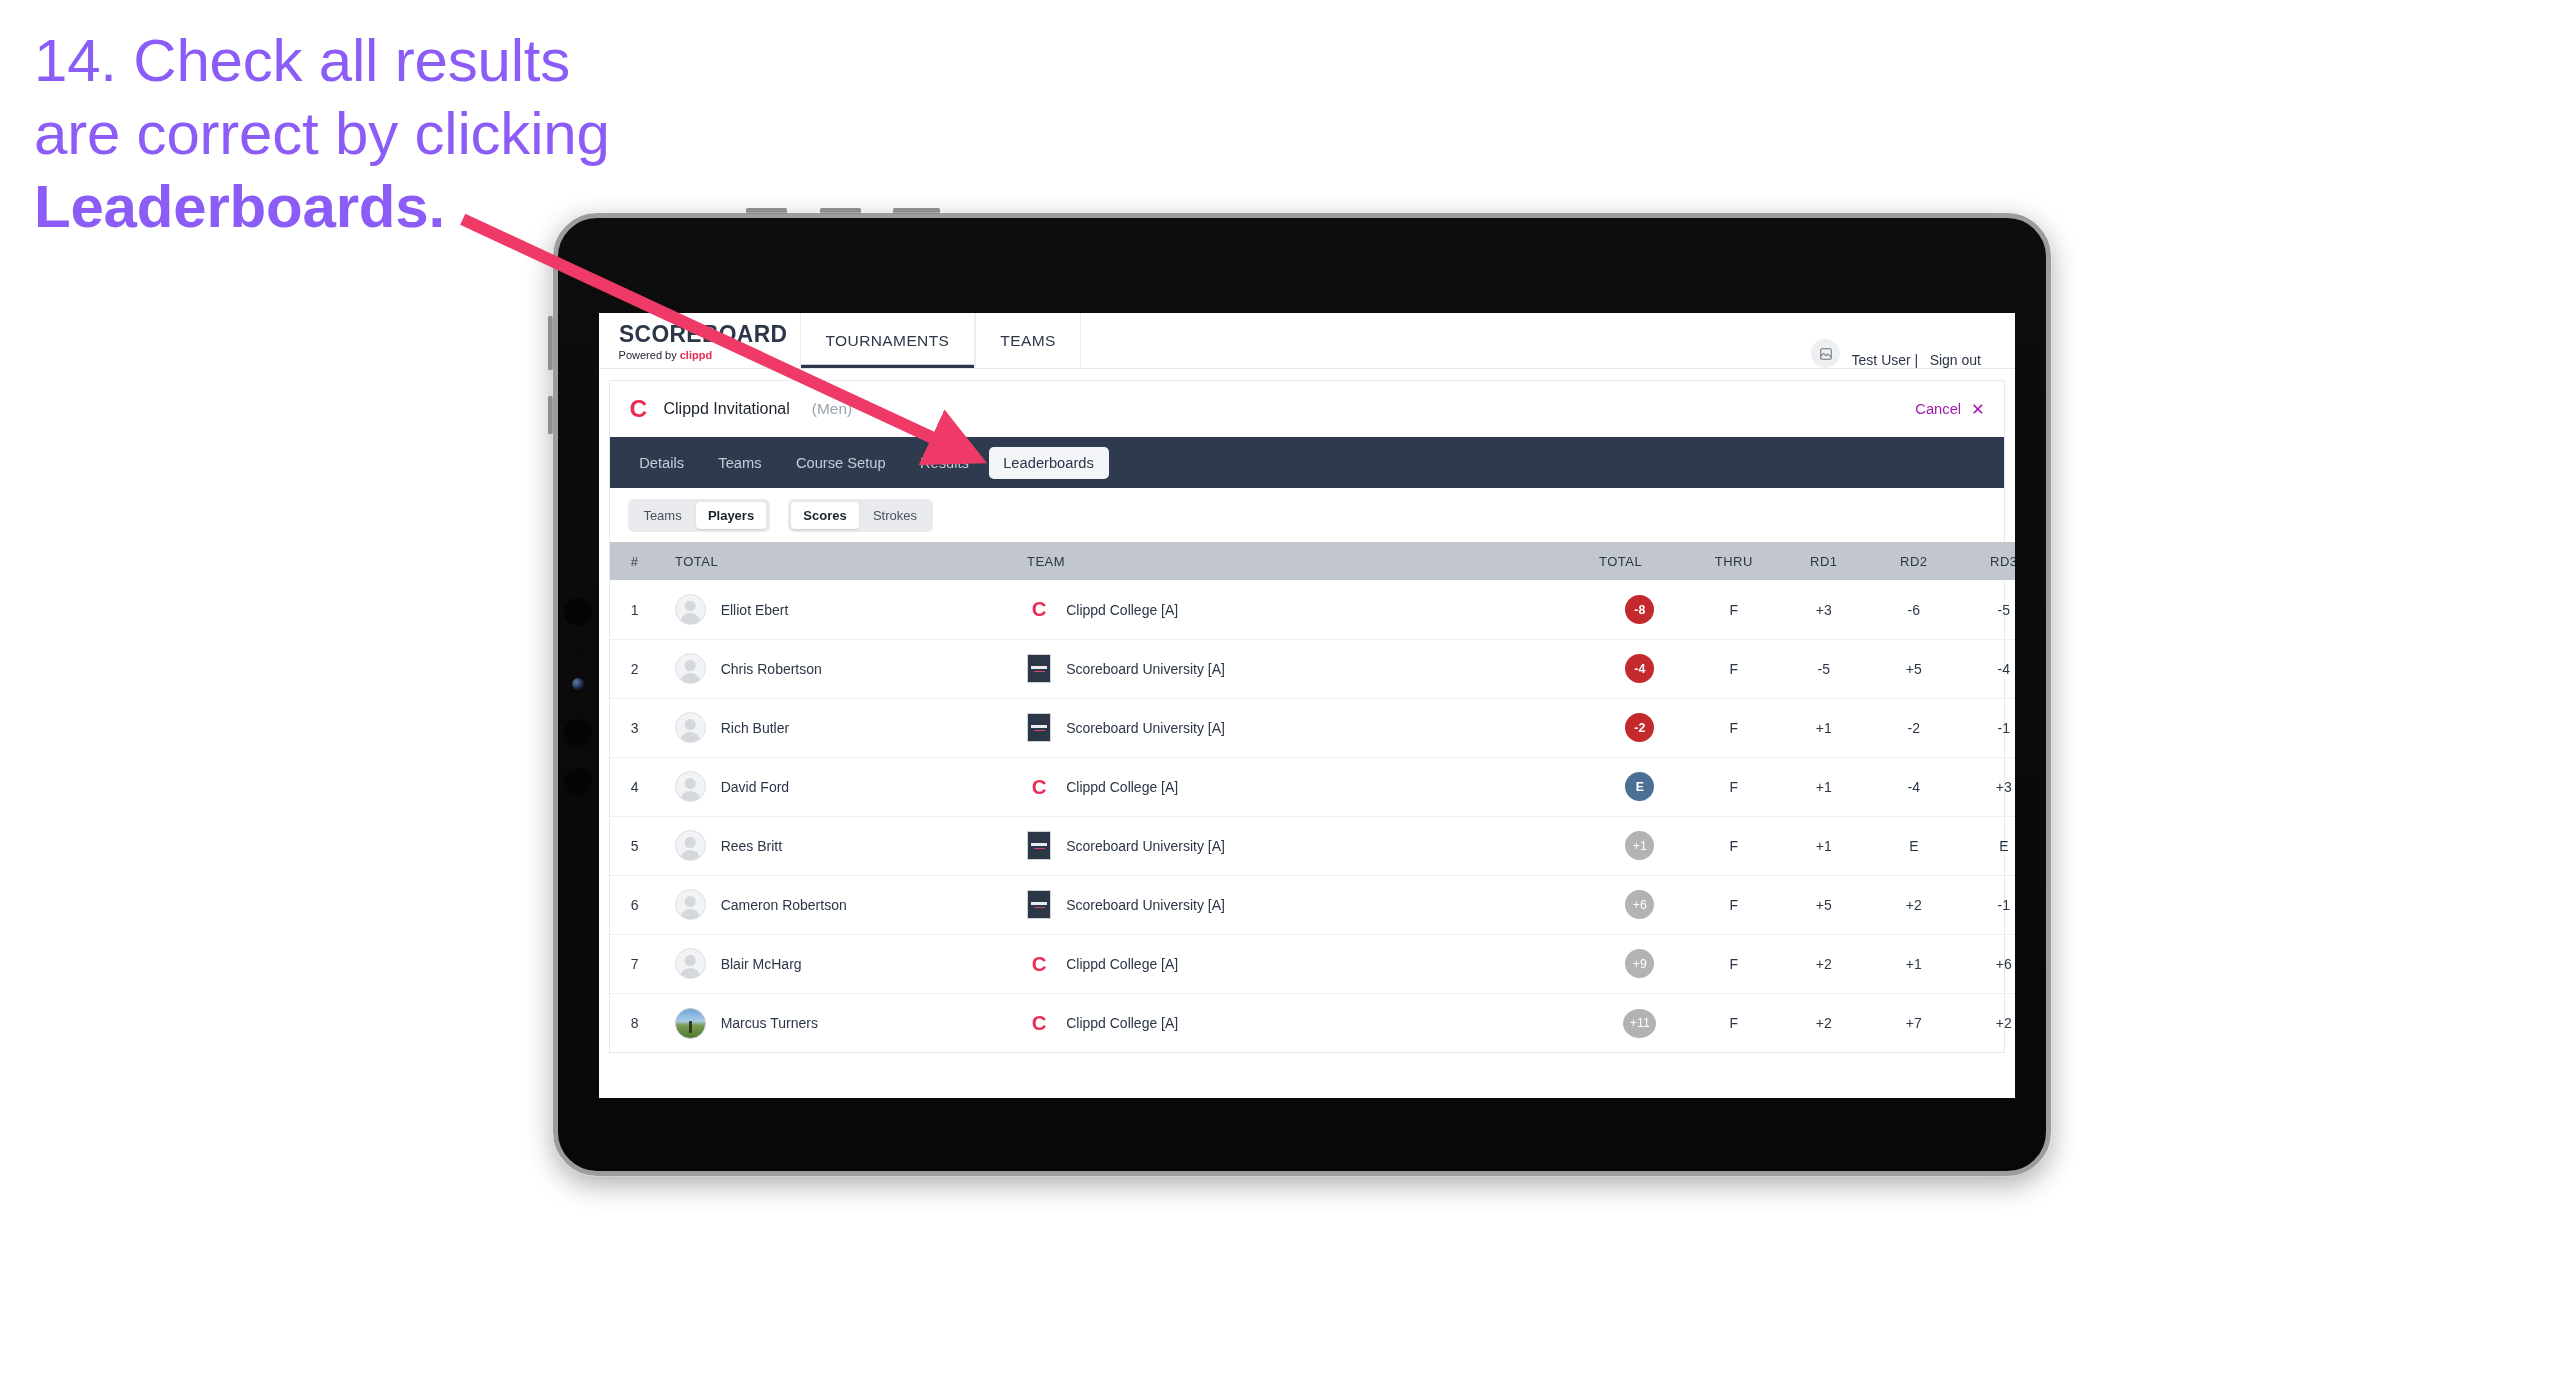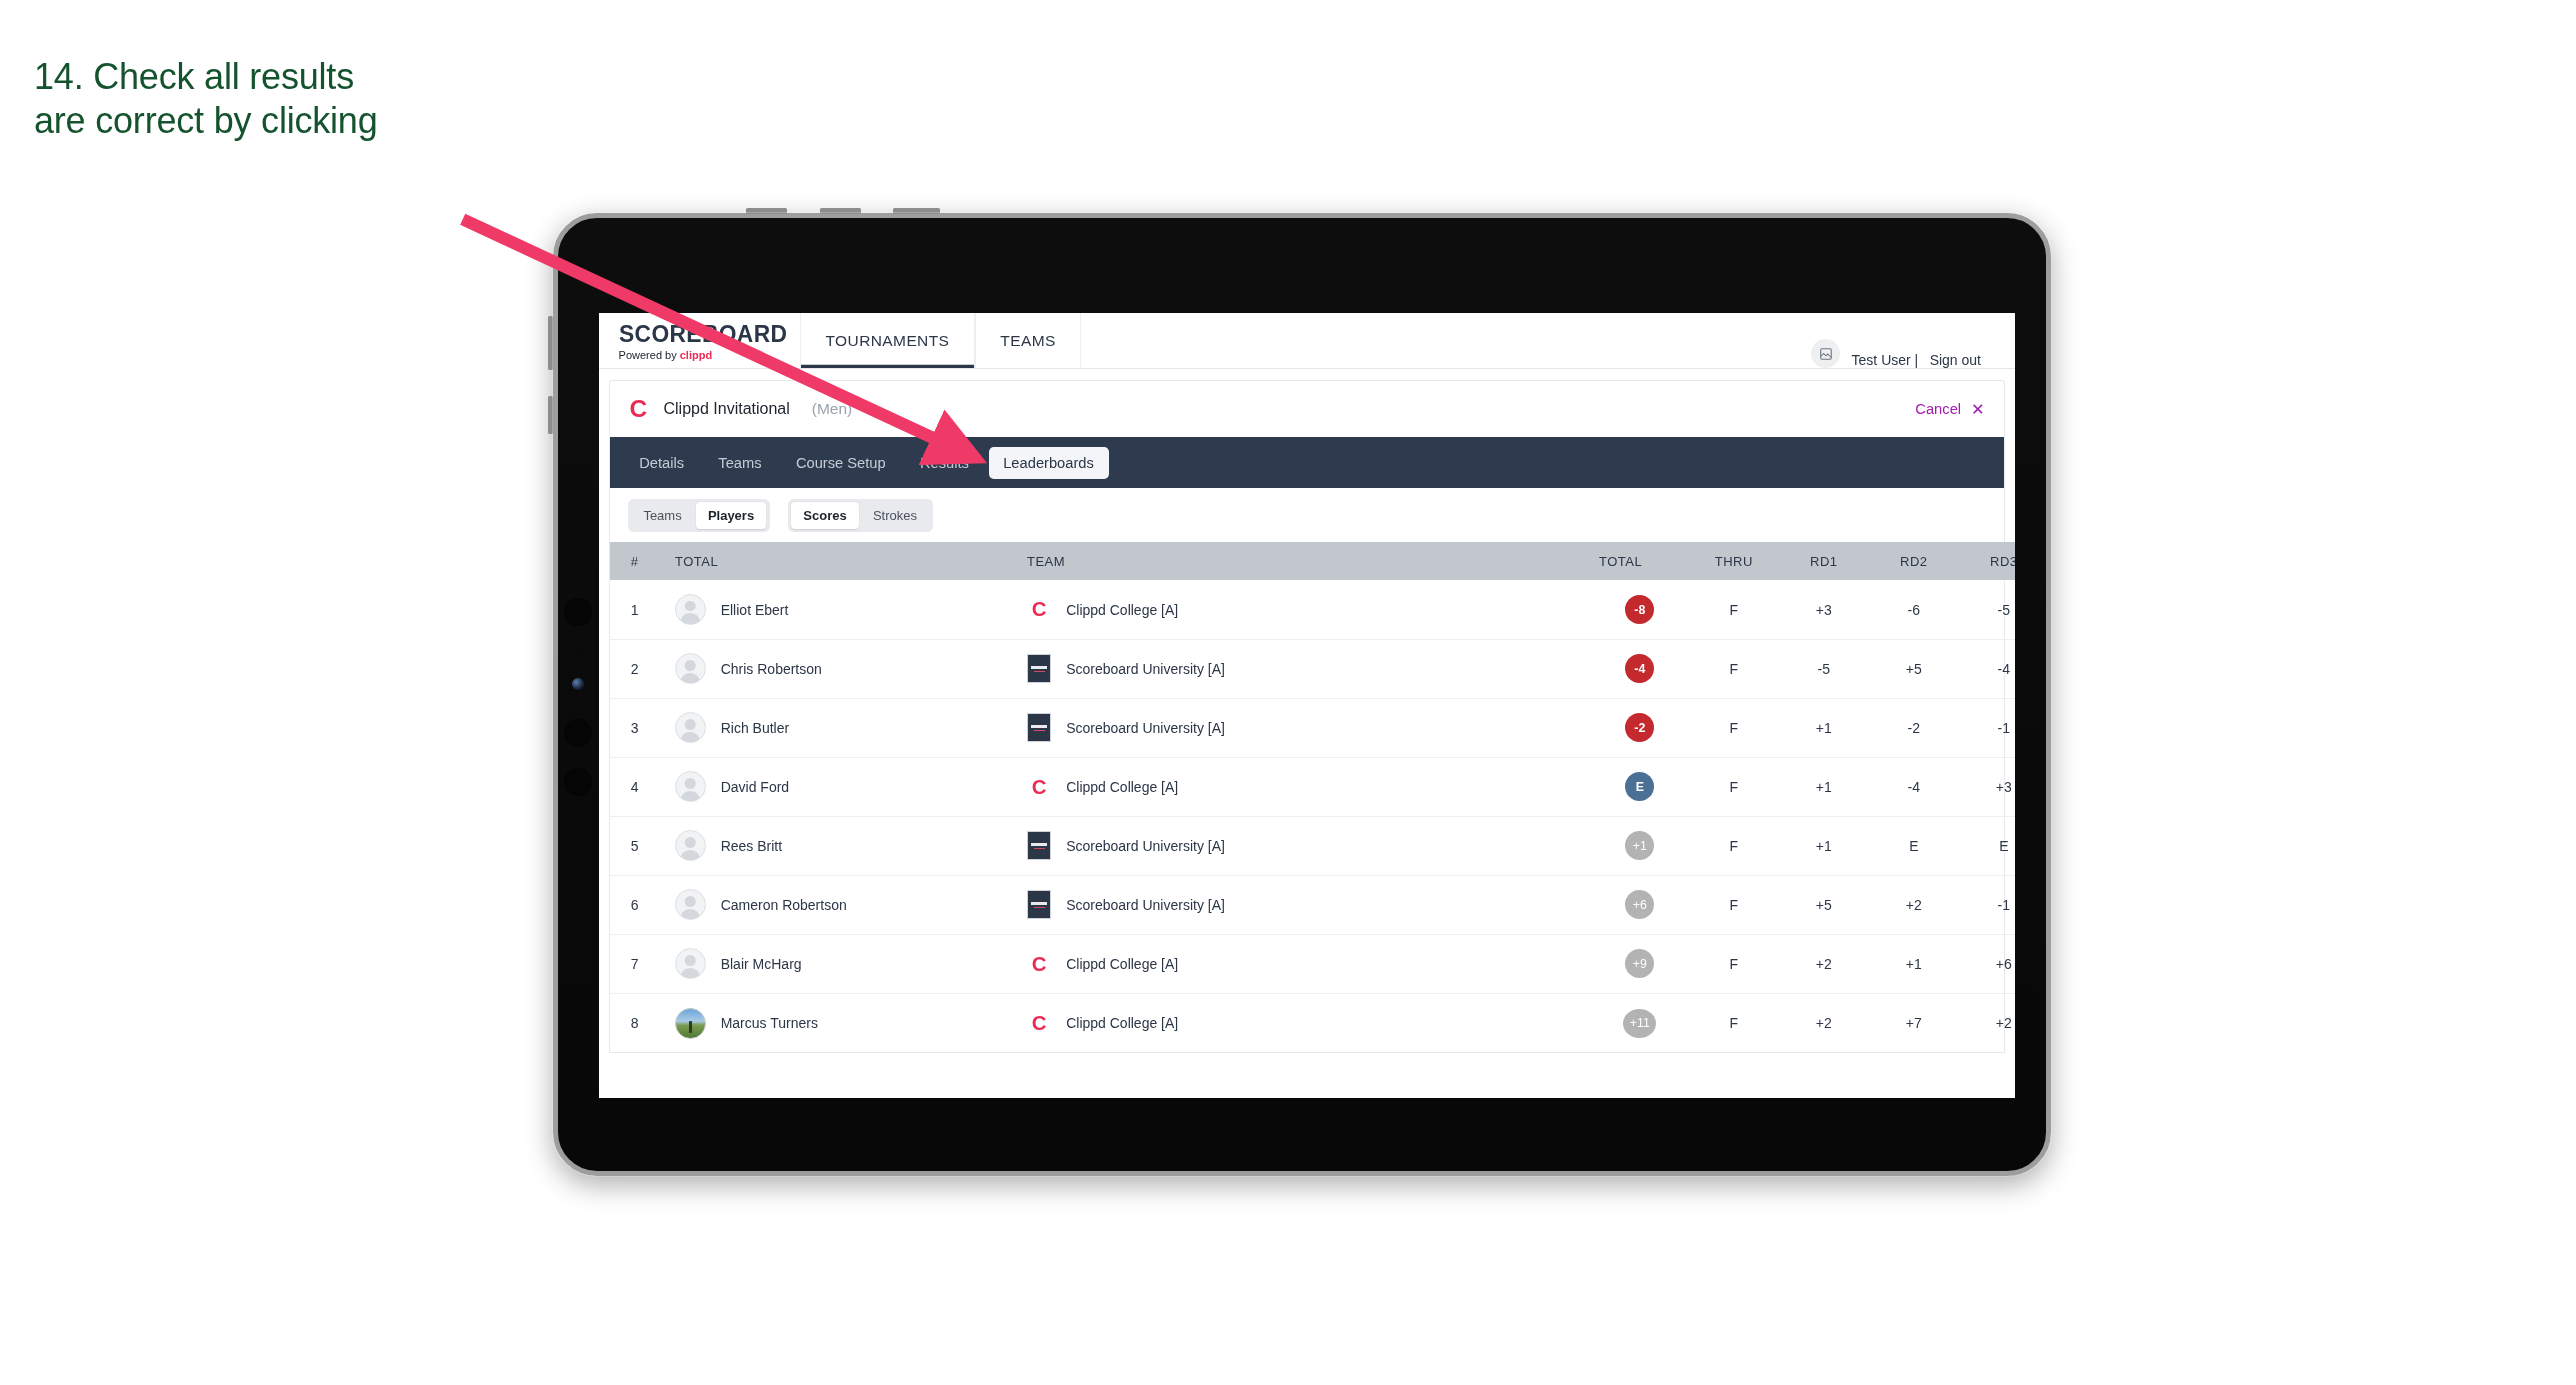--- a/index.html
+++ b/index.html
@@ -6,23 +6,23 @@
   html, body {
     width: 2576px; height: 1386px;
     background: #ffffff;
     font-family: "Liberation Sans", sans-serif;
     overflow: hidden;
   }
   #stage { position: relative; width: 2576px; height: 1386px; background:#fff; }
 
   
   .caption {
-    position: absolute; left: 34px; top: 55px;
+    position: absolute; left: 34px; top: 24px;
     width: 654px;
-    font-size: 36px; line-height: 1.22; color: #14532d;
+    font-size: 60px; line-height: 1.22; color: #8b5cf6;
     letter-spacing: -0.2px;
   }
   .caption .bold { font-weight: 700; }
 
   
   .arrow-svg { position: absolute; left: 0; top: 0; width: 2576px; height: 1386px; pointer-events: none; z-index: 40; }
 
   
   .tablet {
     position: absolute; left: 553px; top: 213px;
@@ -196,20 +196,21 @@
   .badge.wide { width: 33px; }
 </style>
 </head>
 <body>
 
 <div id="stage">
 
   <div class="caption">
     <div>14. Check all results</div>
     <div>are correct by clicking</div>
+    <div class="bold">Leaderboards.</div>
   </div>
 
   <div class="tablet">
     <div class="btn-top b1"></div>
     <div class="btn-top b2"></div>
     <div class="btn-top b3"></div>
     <div class="side-btn s1"></div>
     <div class="side-btn s2"></div>
     <div class="cam-cluster">
       <div class="cam c1"></div>

